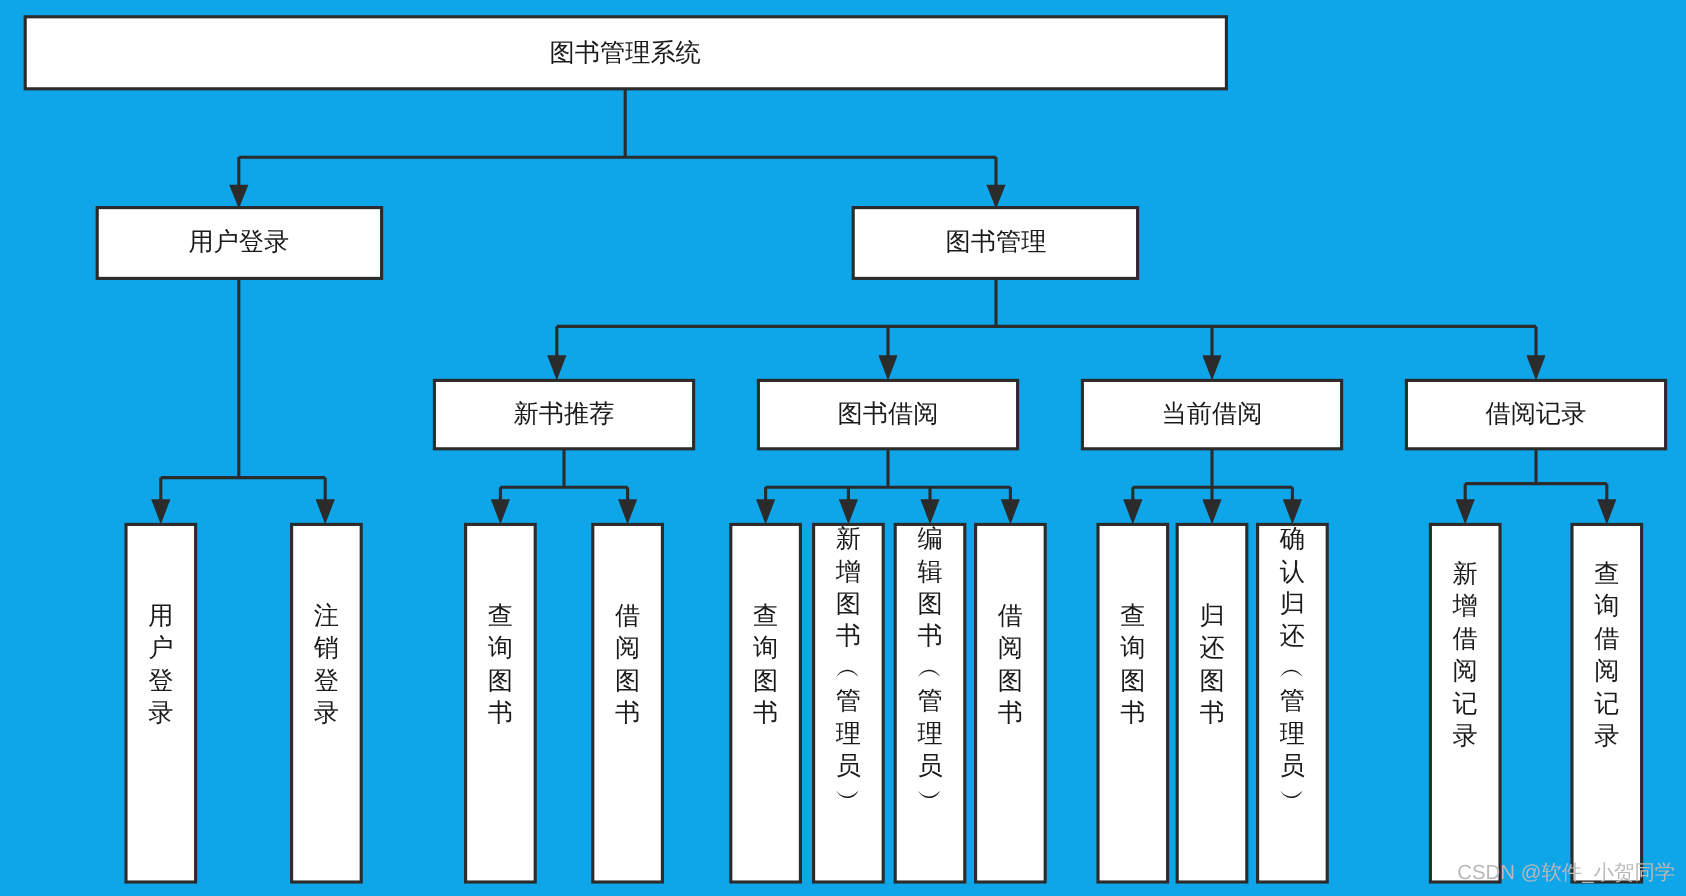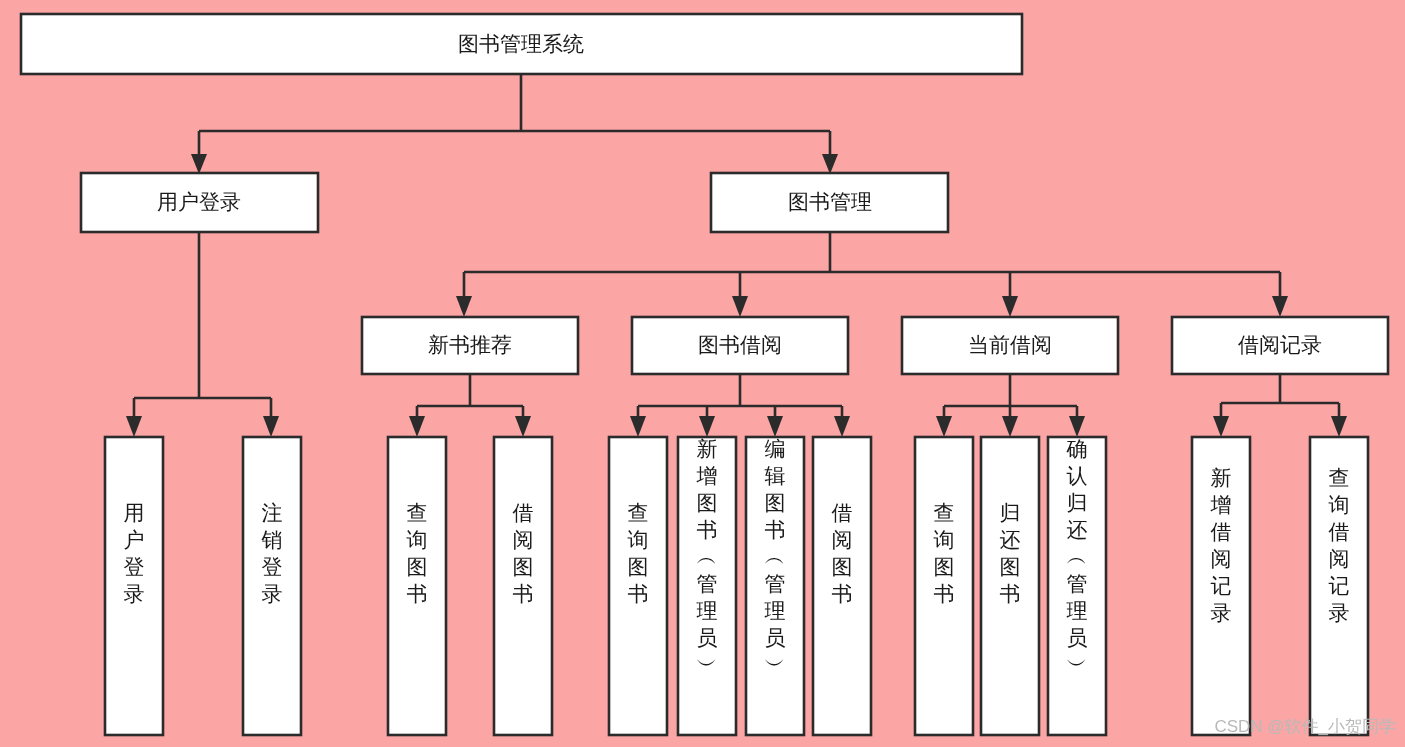--- a/index.html
+++ b/index.html
@@ -10,21 +10,21 @@
   body {
     width: 1405px;
     height: 747px;
     font-family: "Liberation Sans", "DejaVu Sans", sans-serif;
     overflow: hidden;
   }
   #diagram-root {
     position: relative;
     width: 1405px;
     height: 747px;
-    background: #fca5a5;
+    background: #0ea5e9;
   }
   svg.diagram-canvas {
     position: absolute;
     left: 0;
     top: 0;
     width: 1405px;
     height: 747px;
     display: block;
   }
   .node-box {

